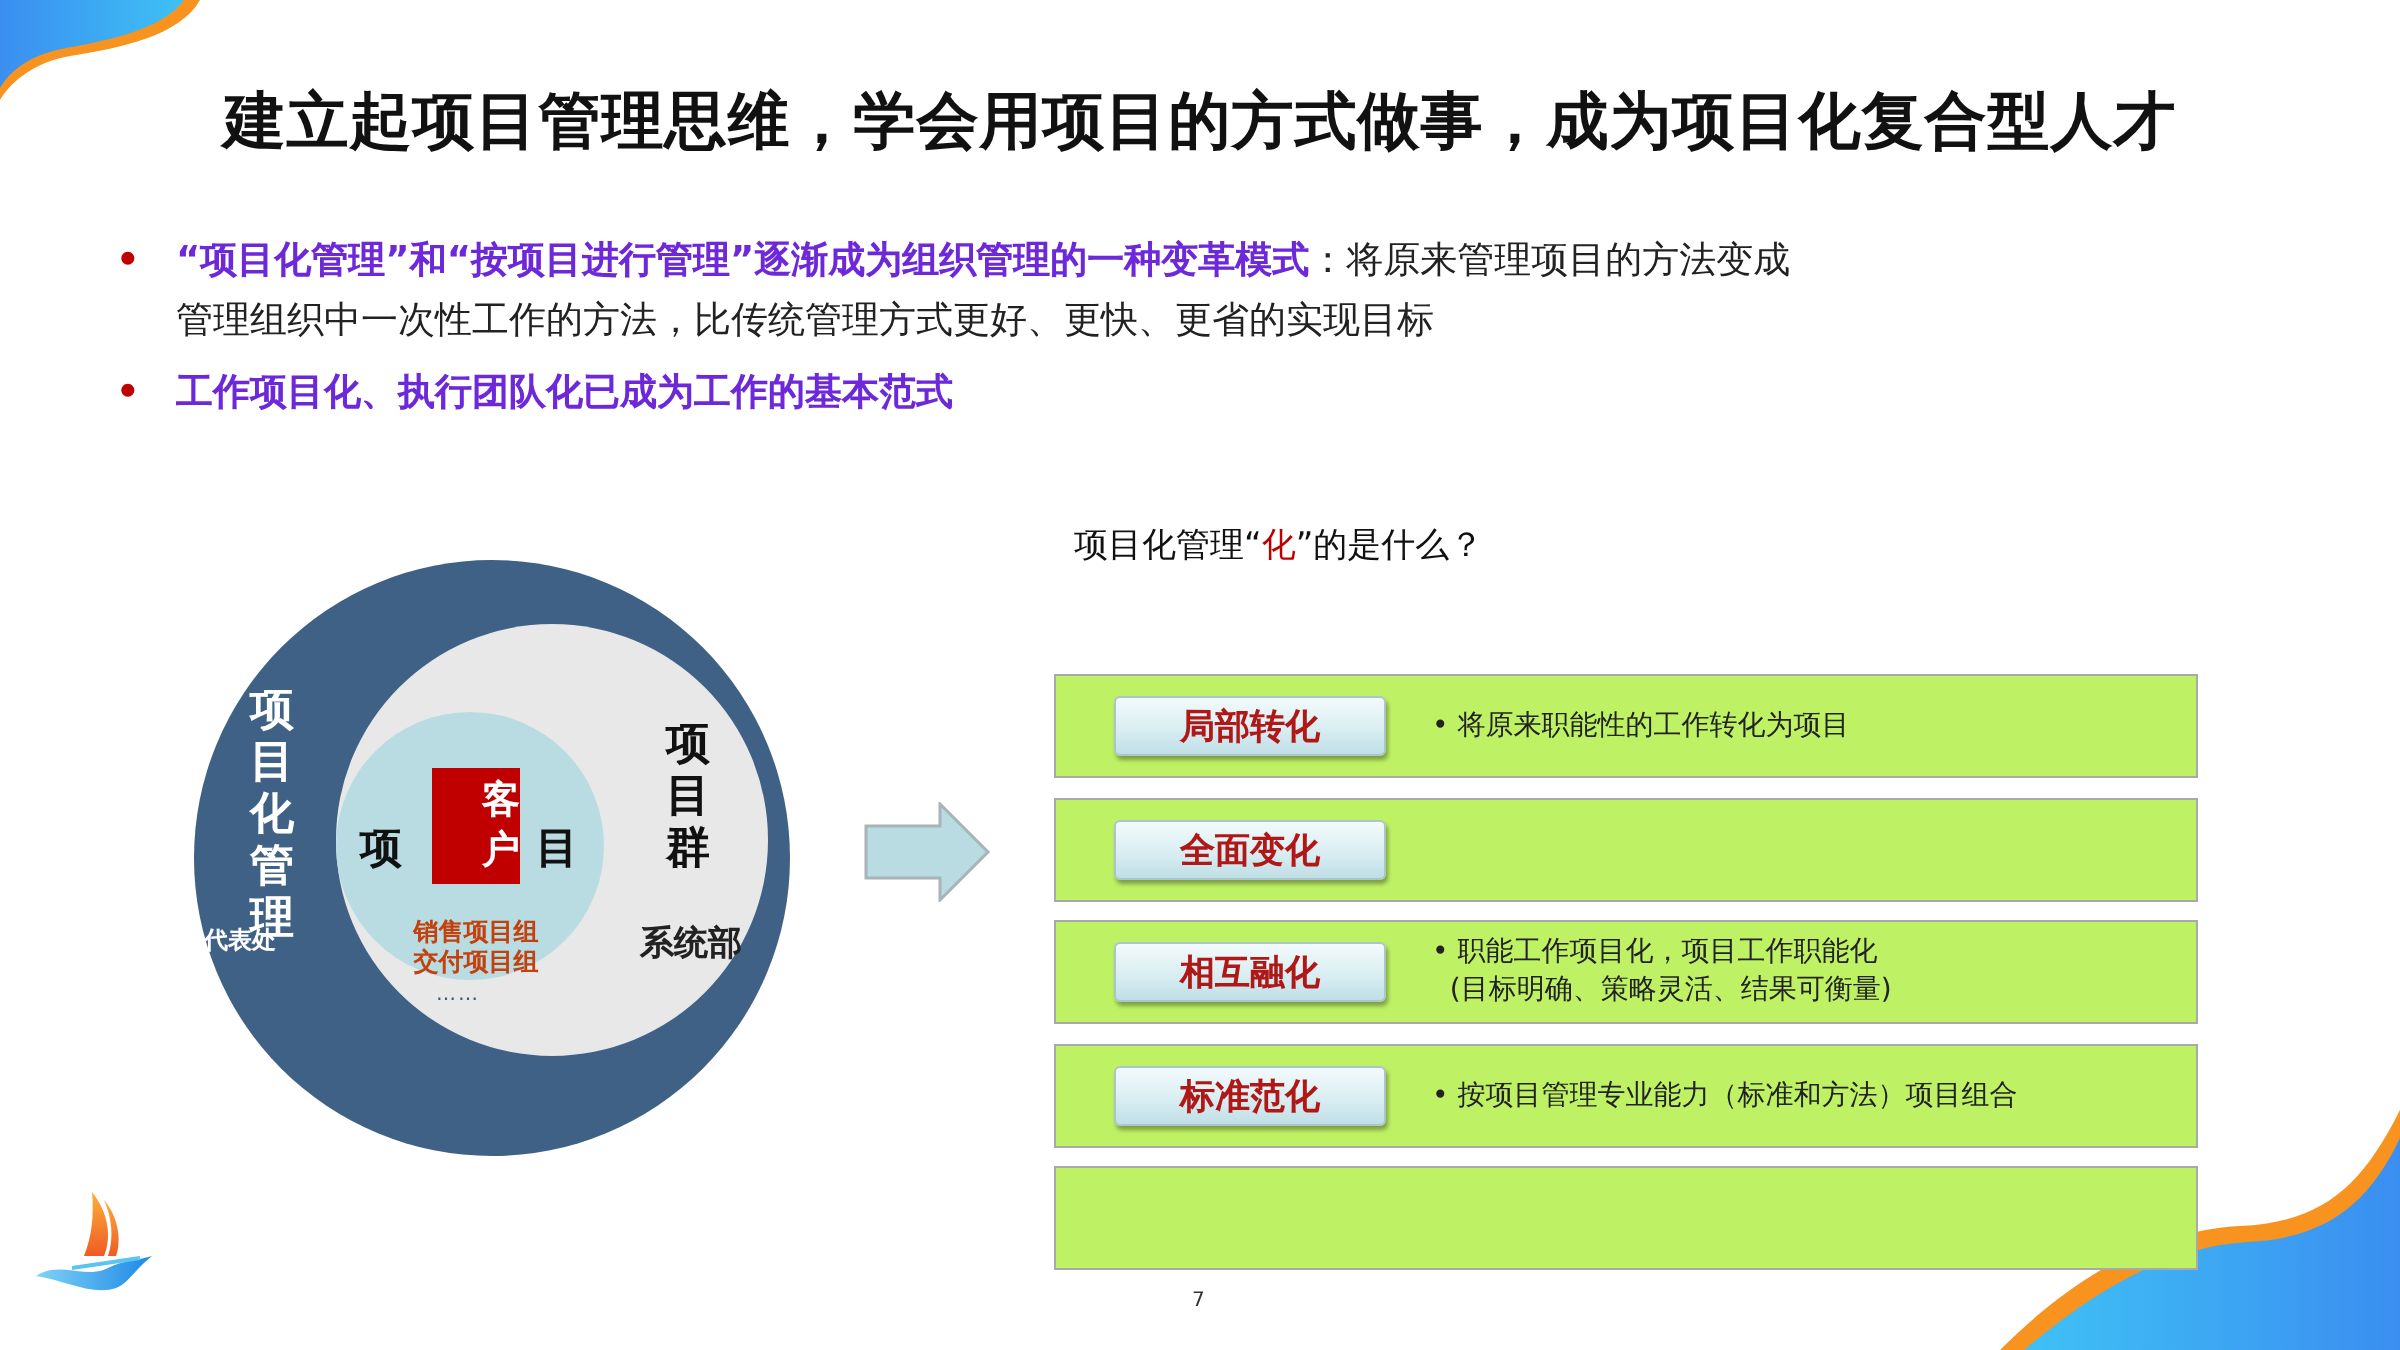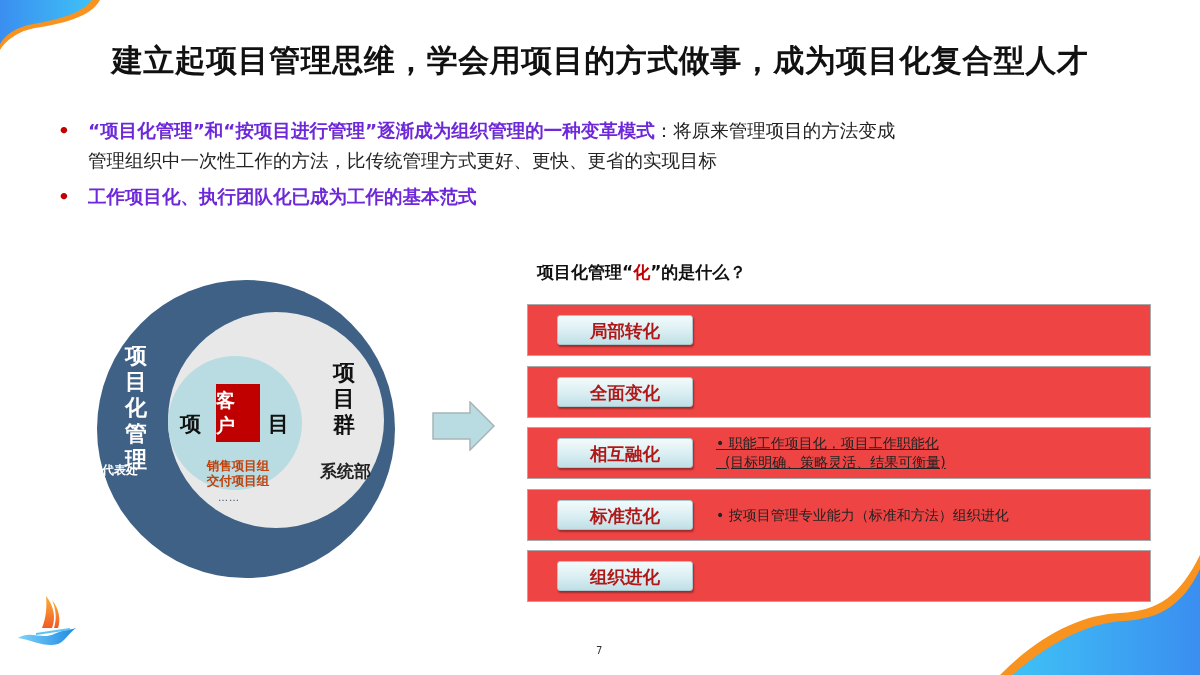--- a/index.html
+++ b/index.html
@@ -39,46 +39,46 @@
   .vlabel { position: absolute; font-weight: bold; text-align: center; line-height: 26px; }
   .portfolio-label { left: 122px; top: 343px; width: 28px; font-size: 22px; color: #ffffff; }
   .portfolio-sub { position: absolute; left: 102px; top: 462px; font-size: 12px; font-weight: bold; color: #ffffff; }
   .program-label { left: 330px; top: 360px; width: 28px; font-size: 22px; color: #111; }
   .program-sub { position: absolute; left: 320px; top: 460px; font-size: 17px; font-weight: bold; color: #222; }
   .proj-left { position: absolute; left: 180px; top: 410px; font-size: 21px; font-weight: bold; color: #111; }
   .proj-right { position: absolute; left: 268px; top: 410px; font-size: 21px; font-weight: bold; color: #111; }
   .customer-box {
     position: absolute; left: 216px; top: 384px; width: 44px; height: 58px;
     background: #c00000; color: #fff; font-weight: bold; font-size: 19px;
-    text-align: left; line-height: 25px; padding-top: 4px; box-sizing: border-box;
+    text-align: right; line-height: 25px; padding-top: 4px; box-sizing: border-box;
   }
   .team-list { position: absolute; left: 190px; top: 458px; width: 96px; text-align: center; font-size: 12.5px; font-weight: bold; color: #c2410c; line-height: 15px; }
   .team-more { position: absolute; left: 218px; top: 492px; font-size: 10px; color: #3e5a6e; letter-spacing: 1px; }
 
   .arrow { position: absolute; left: 432px; top: 401px; width: 64px; height: 50px; }
 
   
-  .panel-title { position: absolute; left: 537px; top: 261px; font-size: 17px; font-weight: bold; color: #111; }
+  .panel-title { position: absolute; left: 537px; top: 261px; font-size: 17px; font-weight: normal; color: #111; }
   .panel-title .hl { color: #c00000; }
   .row {
-    position: absolute; left: 527px; width: 624px; height: 52px;
-    border: 1px solid #a9a9a9; background: #ef4444; box-sizing: border-box;
+    position: absolute; left: 527px; width: 572px; height: 52px;
+    border: 1px solid #a9a9a9; background: #bef264; box-sizing: border-box; margin-top: 33px;
   }
   .tag {
     position: absolute; left: 29px; top: 10px; width: 136px; height: 30px;
     border-radius: 3px;
     background: linear-gradient(#f3fafb, #d9eef2 55%, #bfdfe6);
     border: 1px solid #a9c6cc;
     box-shadow: 1px 2px 2px rgba(0,0,0,0.35);
     color: #b01818; font-weight: bold; font-size: 17.5px;
     text-align: center; line-height: 30px; box-sizing: border-box;
   }
   .desc { position: absolute; left: 188px; font-size: 14px; color: #222; line-height: 19px; }
   .desc.single { top: 16px; }
-  .desc.double { top: 6px; text-decoration: underline; }
+  .desc.double { top: 6px; }
 
   .logo { position: absolute; left: 14px; top: 594px; width: 64px; height: 56px; }
   .page-num { position: absolute; left: 596px; top: 645px; font-size: 10px; color: #333; }
 </style>
 </head>
 <body>
 
 <svg class="corner-tl" viewBox="0 0 130 60">
   <defs>
     <linearGradient id="gtl" x1="0" y1="0" x2="1" y2="0">
@@ -142,37 +142,37 @@
 <svg class="arrow" viewBox="0 0 64 50">
   <path d="M1,12 L38,12 L38,1 L62,25 L38,49 L38,38 L1,38 Z" fill="#b9dce2" stroke="#a8b4b8" stroke-width="1.5"></path>
 </svg>
 
 <div class="panel-title">
   <span>项目化管理“</span><span class="hl">化</span><span>”的是什么？</span>
 </div>
 
 <div class="row" style="top:304px">
   <div class="tag">局部转化</div>
+  <div class="desc single">• 将原来职能性的工作转化为项目</div>
 </div>
 <div class="row" style="top:366px">
   <div class="tag">全面变化</div>
 </div>
 <div class="row" style="top:427px">
   <div class="tag">相互融化</div>
   <div class="desc double">
     <div>• 职能工作项目化，项目工作职能化</div>
     <div style="white-space:pre;">  (目标明确、策略灵活、结果可衡量)</div>
   </div>
 </div>
 <div class="row" style="top:489px">
   <div class="tag">标准范化</div>
-  <div class="desc single">• 按项目管理专业能力（标准和方法）组织进化</div>
+  <div class="desc single">• 按项目管理专业能力（标准和方法）项目组合</div>
 </div>
 <div class="row" style="top:550px">
-  <div class="tag">组织进化</div>
 </div>
 
 <svg class="logo" viewBox="0 0 64 56">
   <defs>
     <linearGradient id="sail" x1="0" y1="0" x2="0" y2="1">
       <stop offset="0" stop-color="#fbb03b"></stop>
         <stop offset="1" stop-color="#f15a24"></stop>
     </linearGradient>
     <linearGradient id="wave" x1="0" y1="0" x2="1" y2="0">
       <stop offset="0" stop-color="#7fd3f7"></stop>

